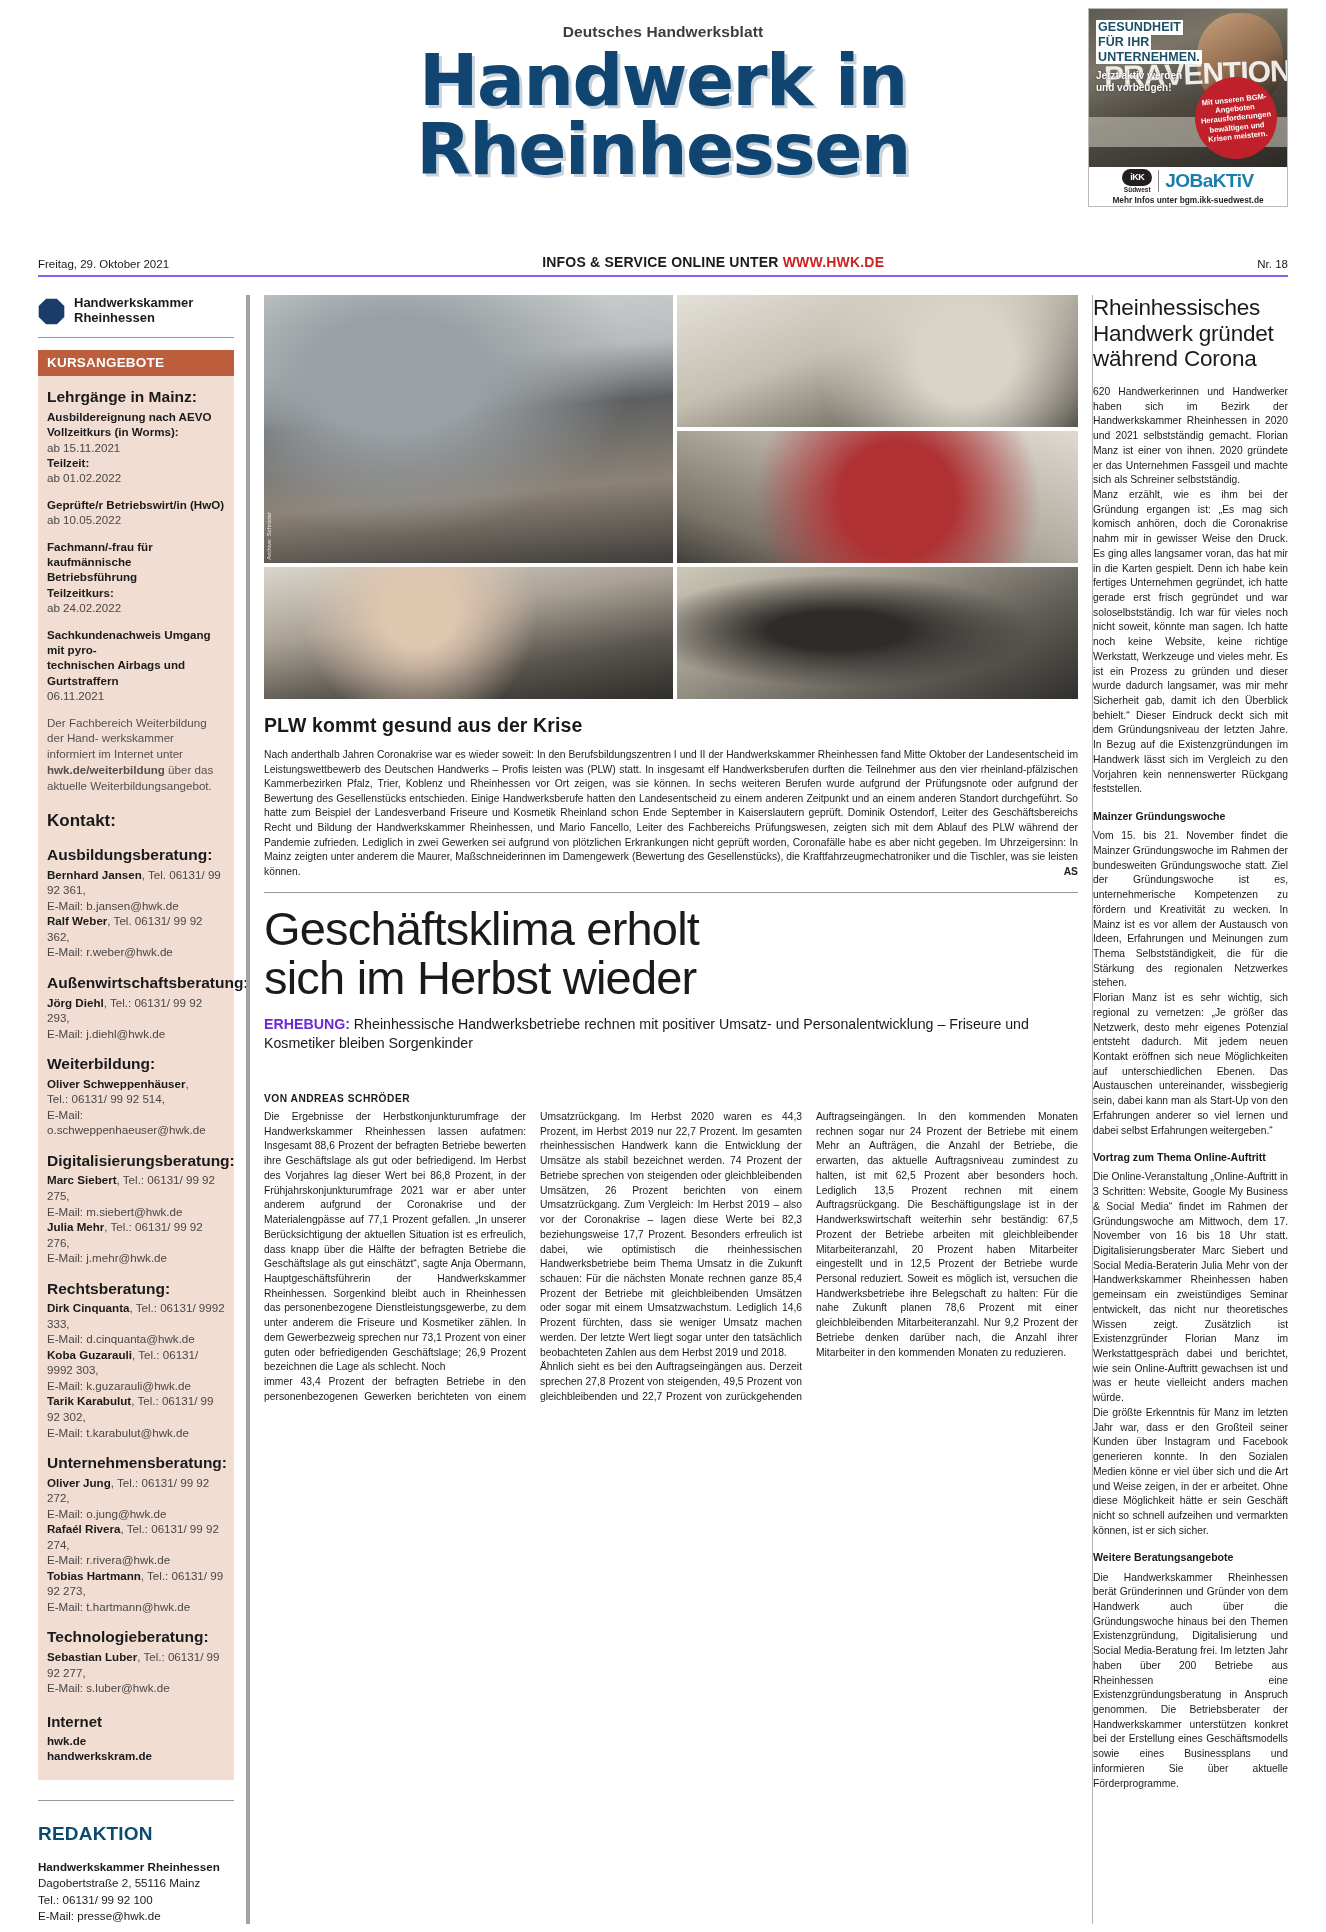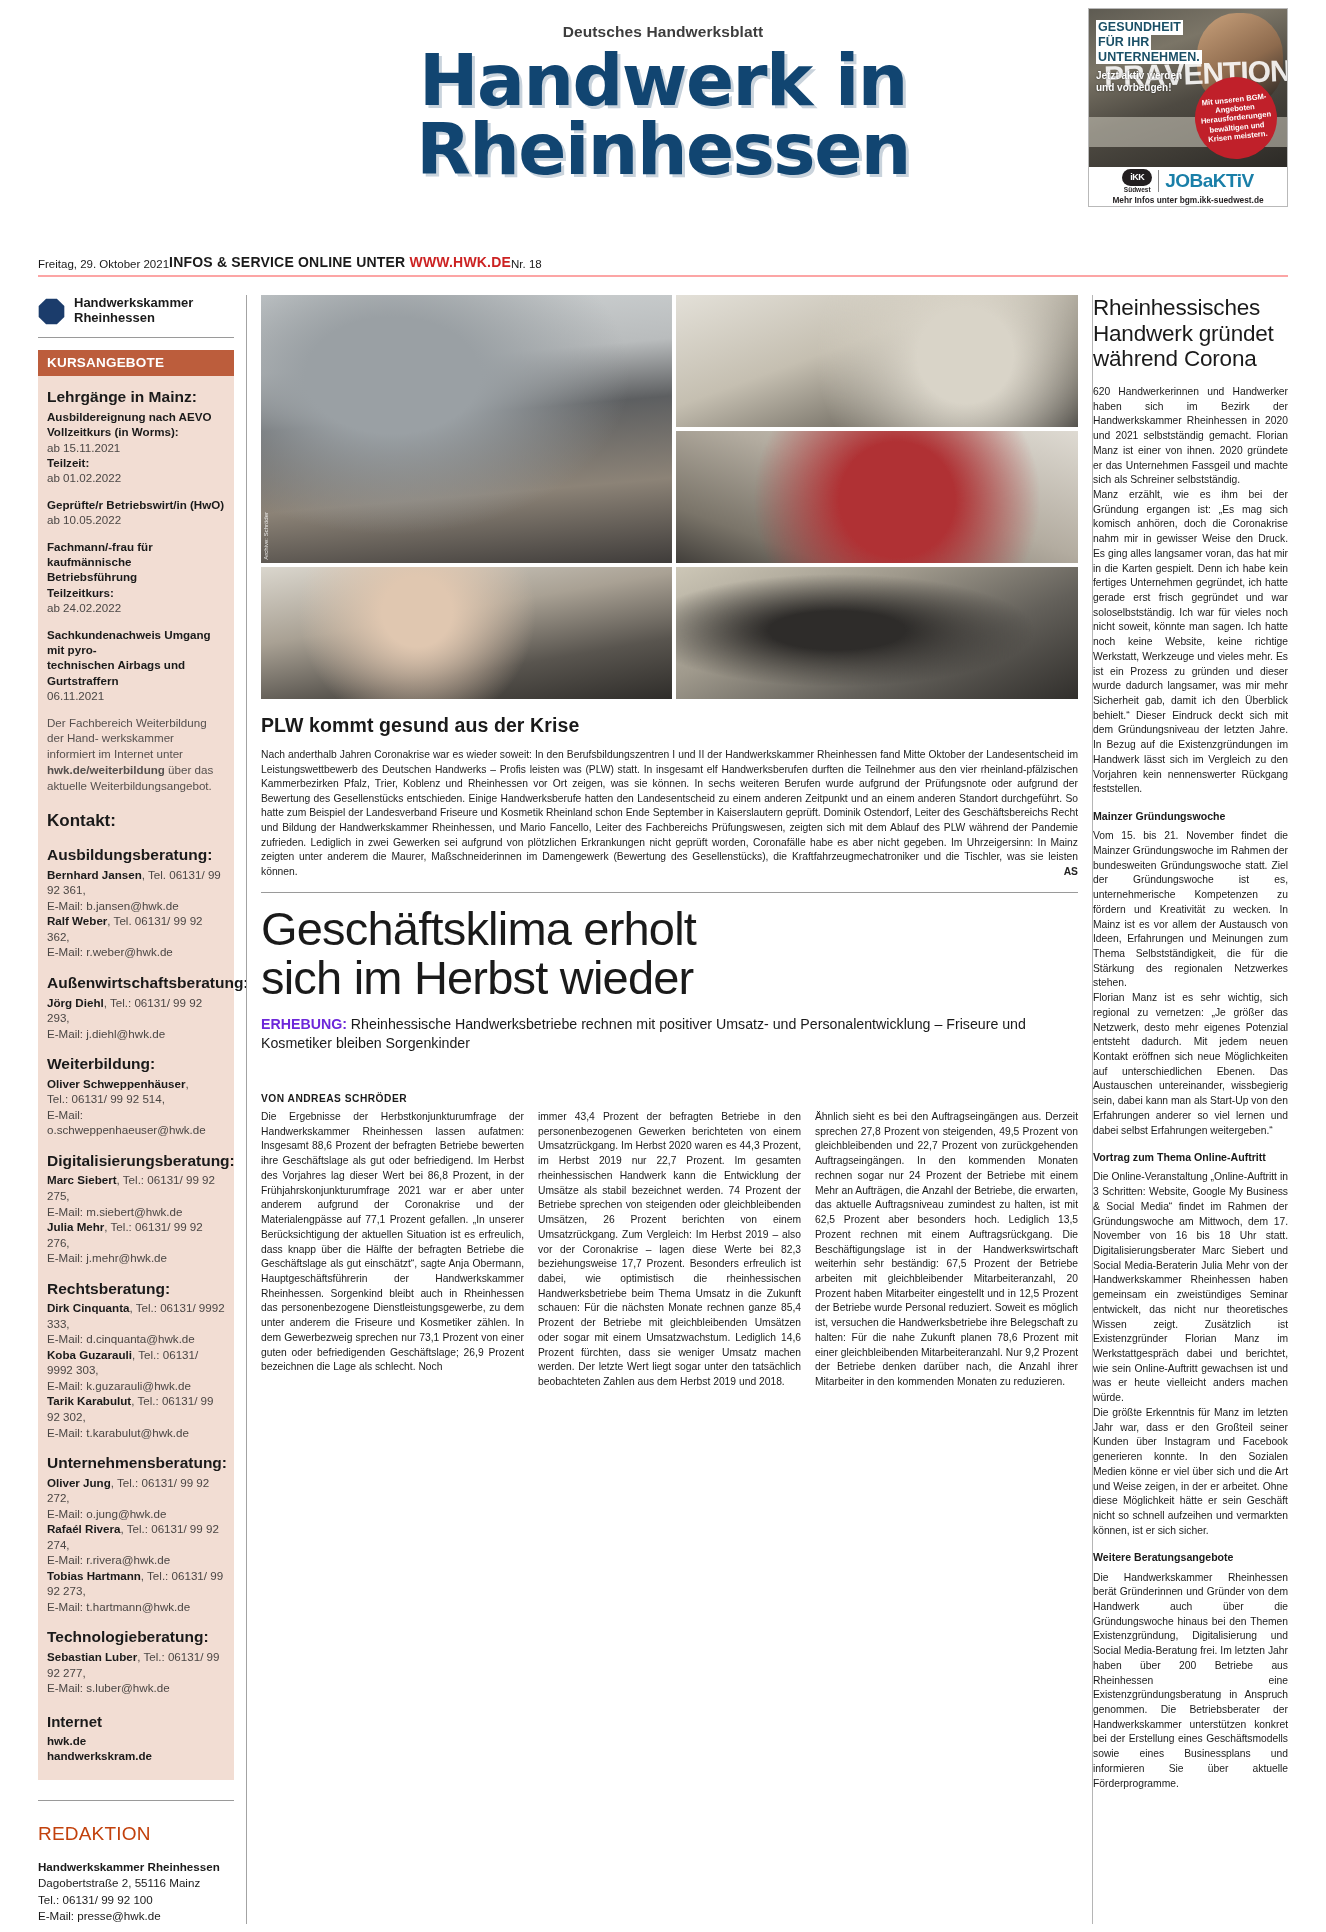--- a/index.html
+++ b/index.html
@@ -89,34 +89,34 @@
   .ikk-wrap{ text-align:center; line-height:1; }
   .ikk-sub{ font-size:6.5px; color:#231f20; font-weight:bold; margin-top:1px;}
   .jobaktiv{
     font-size:19px;font-weight:bold;color:#1a7fa8;letter-spacing:-.5px;
     border-left:1px solid #8a8a8a;padding-left:6px;
   }
   .ad-url{ text-align:center; font-size:8.3px; font-weight:bold; color:#231f20; margin-top:1px;}
 
   
   .infobar{
-    display:flex; align-items:flex-end; 
-    border-bottom: 2px solid #fca5a5;
+    display:flex; align-items:flex-end; justify-content:space-between;
+    border-bottom: 2px solid #8b5cf6;
     padding-bottom: 5px; margin-top: 14px;
     font-size: 11.5px;
   }
   .infobar .date{ color:#1a1a1a; }
   .infobar .center{ font-size:14px; font-weight:bold; letter-spacing:.2px; }
   .infobar .center .url{ color:#cc2222; }
   .infobar .issue{ font-size:11.5px; }
 
   
   .content{ display:flex; margin-top:18px; }
   .col-left{ width:196px; flex:0 0 196px; }
-  .col-mid{ flex:1 1 auto; padding:0 14px 0 14px; border-left:1px solid #a3a3a3; margin-left:12px;}
+  .col-mid{ flex:1 1 auto; padding:0 14px 0 14px; border-left:4px solid #a3a3a3; margin-left:12px;}
   .col-right{ width:196px; flex:0 0 196px; border-left:1px solid #b5b5b5; padding-left:0;}
 
   
   .hwk-logo{ display:flex; align-items:flex-start; gap:9px; margin-bottom:12px; }
   .hwk-mark{ width:27px; height:27px; margin-top:3px; flex:0 0 27px;}
   .hwk-name{ font-size:13px; font-weight:600; line-height:1.16; color:#1a1a1a;}
   .hr-thin{ border:0; border-top:1px solid #9a9a9a; margin:10px 0 12px 0; }
 
   .panel{ background:#f2ddd3; padding:0 0 16px 0; }
   .panel-head{
@@ -128,21 +128,21 @@
   .p-b{ font-weight:bold; }
   .p-gap{ height:11px; }
   .p-note{ color:#55504e; line-height:1.36; }
   .p-h2{ font-weight:bold; font-size:17px; margin:16px 0 6px 0; }
   .p-h3{ font-weight:bold; font-size:15.5px; margin:13px 0 1px 0; }
   .p-line{ line-height:1.34; }
   .p-muted{ color:#4a4644; }
   .p-h4{ font-weight:bold; font-size:15px; margin:16px 0 1px 0; }
 
   .red-head{
-    color:#c2410c; font-weight:normal; font-size:19px; margin:22px 0 14px 0;
+    color:#0c4a6e; font-weight:bold; font-size:19px; margin:22px 0 14px 0;
     letter-spacing:.2px;
   }
   .redaktion{ font-size:11.6px; line-height:1.42; }
   .redaktion .b{ font-weight:bold; }
 
   
   .photo-grid{ display:grid; grid-template-columns: 1.02fr 1fr; grid-auto-rows: 132px; gap:4px; }
   .ph{ position:relative; overflow:hidden; }
   .ph-credit{
     position:absolute; left:2px; bottom:3px; writing-mode:vertical-rl;

